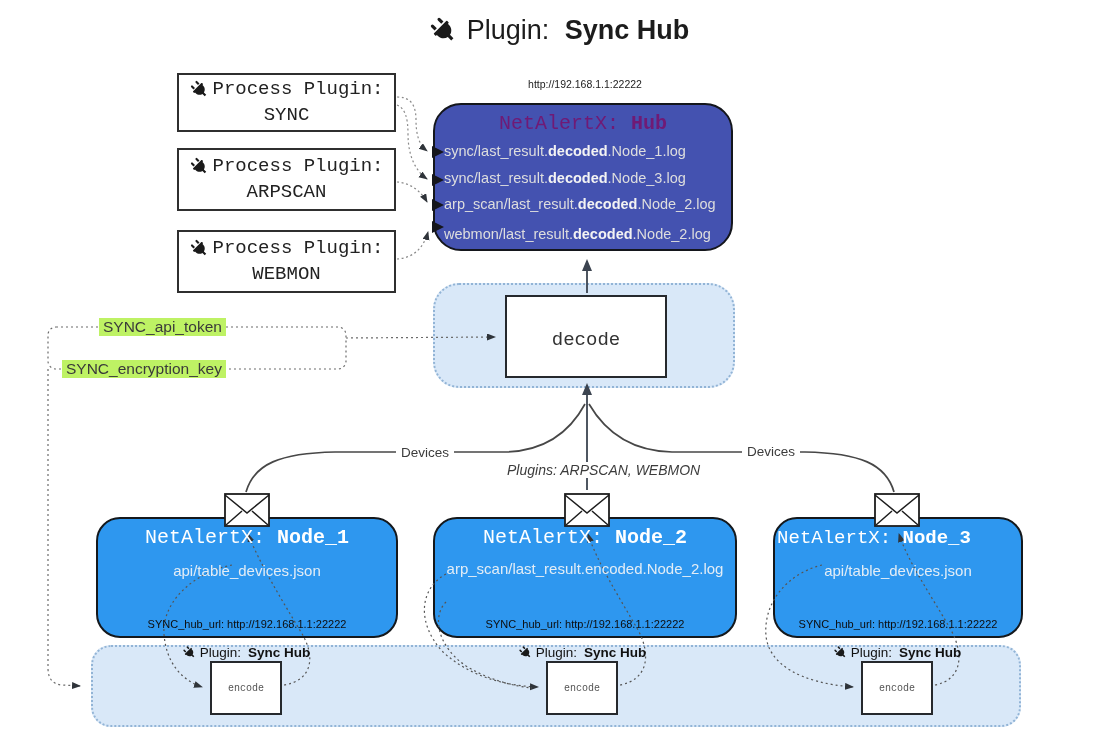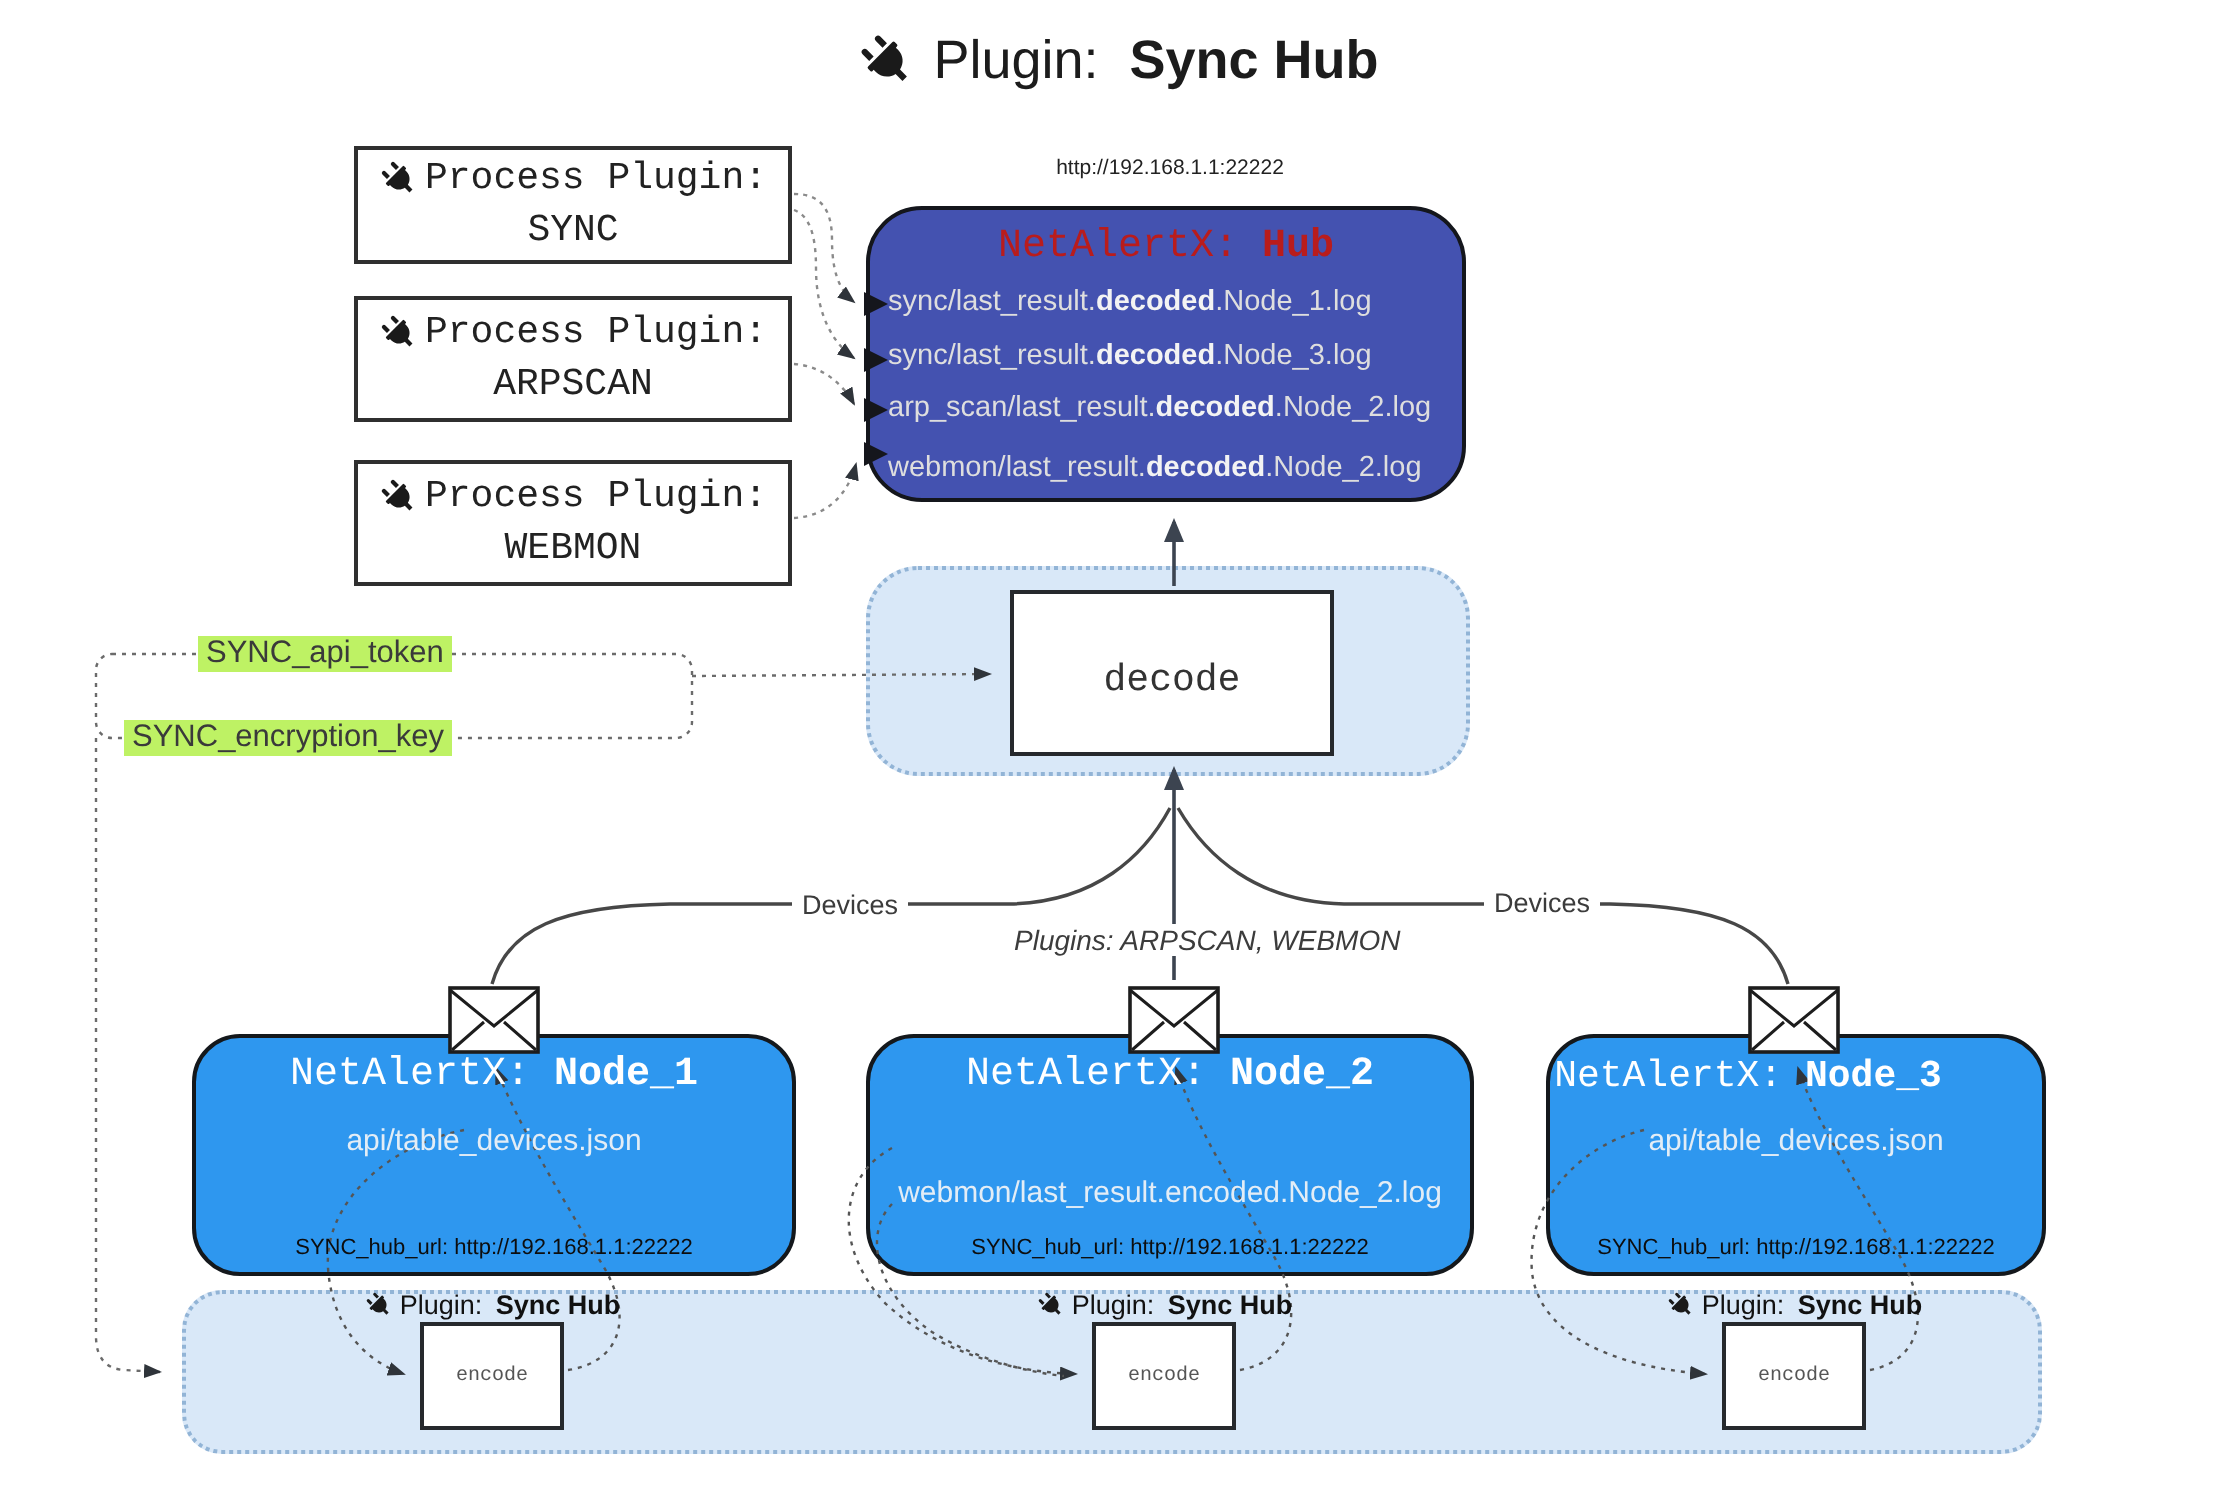--- a/index.html
+++ b/index.html
@@ -44,21 +44,21 @@
   .plugicon{color:#1a1a1a;display:inline-block;}
   .title .plugicon{width:31px;height:31px;}
   .pbox-txt{display:flex;flex-direction:column;align-items:center;justify-content:center;
             font-size:19px;color:#222;line-height:1.35;}
   .pbox-l1{display:flex;align-items:center;gap:2px;}
   .pbox-txt .plugicon{width:21px;height:21px;}
   #ptxt1{left:177px;top:73px;width:219px;height:59px;}
   #ptxt2{left:177px;top:148px;width:219px;height:63px;}
   #ptxt3{left:177px;top:230px;width:219px;height:63px;}
   .hub-url{left:435px;top:78px;width:300px;text-align:center;font-size:10.5px;color:#222;}
-  .hub-title{left:433px;top:112px;width:300px;text-align:center;font-size:20px;color:#b91c1c;}
+  .hub-title{left:433px;top:112px;width:300px;text-align:center;font-size:20px;color:#701a75;}
   .hub-title b,.node-title b{font-weight:700;}
   .hub-row{left:444px;width:292px;font-size:14.5px;color:#dedede;}
   .hub-row b{color:#f3f3f3;}
   #hubrow0{top:143px;} #hubrow1{top:170px;} #hubrow2{top:196px;} #hubrow3{top:226px;}
   .node-title{text-align:center;font-size:20px;color:#fff;}
   #n1title{left:96px;top:526px;width:302px;} #n2title{left:433px;top:526px;width:304px;}
   #n3title{left:749px;top:527px;width:250px;font-size:19px;}
   .node-line{text-align:center;font-size:15px;color:var(--node_text,#e3edf6);}
   #n1line0{left:96px;top:562px;width:302px;}
   #n2line0{left:433px;top:560px;width:304px;} #n2line1{left:433px;top:588px;width:304px;}
@@ -216,21 +216,21 @@
 
   <div class="abs edge-label" id="dev-left">Devices</div>
   <div class="abs edge-label" id="plug-center">Plugins: ARPSCAN, WEBMON</div>
   <div class="abs edge-label" id="dev-right">Devices</div>
 
   <div class="abs node-title mono" id="n1title"><span class="pre">NetAlertX: </span><b>Node_1</b></div>
   <div class="abs node-line" id="n1line0">api/table_devices.json</div>
   <div class="abs node-url" id="n1url">SYNC_hub_url: http://192.168.1.1:22222</div>
 
   <div class="abs node-title mono" id="n2title"><span class="pre">NetAlertX: </span><b>Node_2</b></div>
-  <div class="abs node-line" id="n2line1">webmon/last_result.encoded.Node_2.log</div>
+  <div class="abs node-line" id="n2line0">arp_scan/last_result.encoded.Node_2.log</div>
   <div class="abs node-url" id="n2url">SYNC_hub_url: http://192.168.1.1:22222</div>
 
   <div class="abs node-title mono" id="n3title"><span class="pre">NetAlertX: </span><b>Node_3</b></div>
   <div class="abs node-line" id="n3line0">api/table_devices.json</div>
   <div class="abs node-url" id="n3url">SYNC_hub_url: http://192.168.1.1:22222</div>
 
   <div class="abs enc-plugin" id="encp1">
     <svg class="plugicon">
         <use href="#plug"></use>
       </svg>

